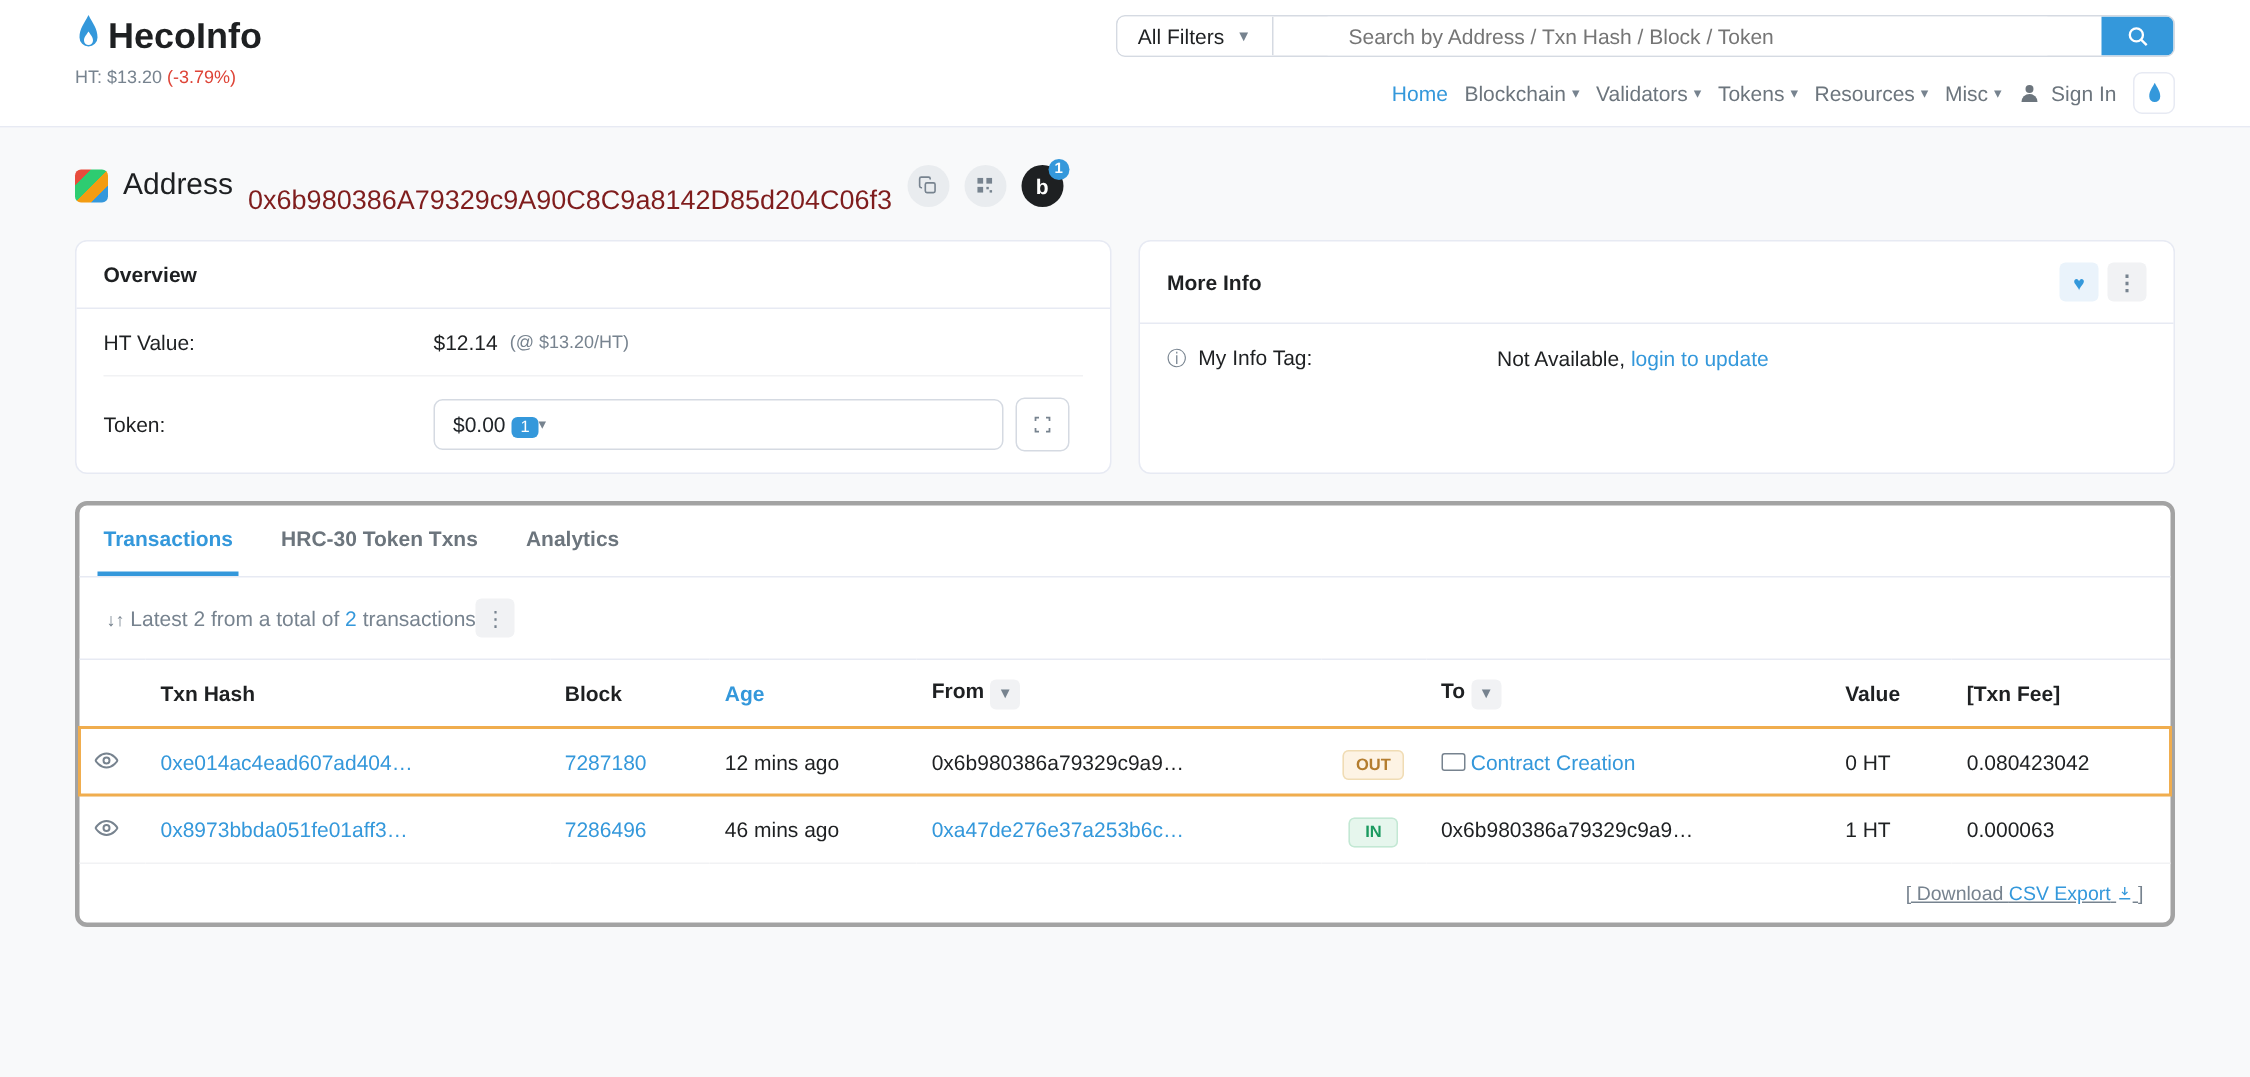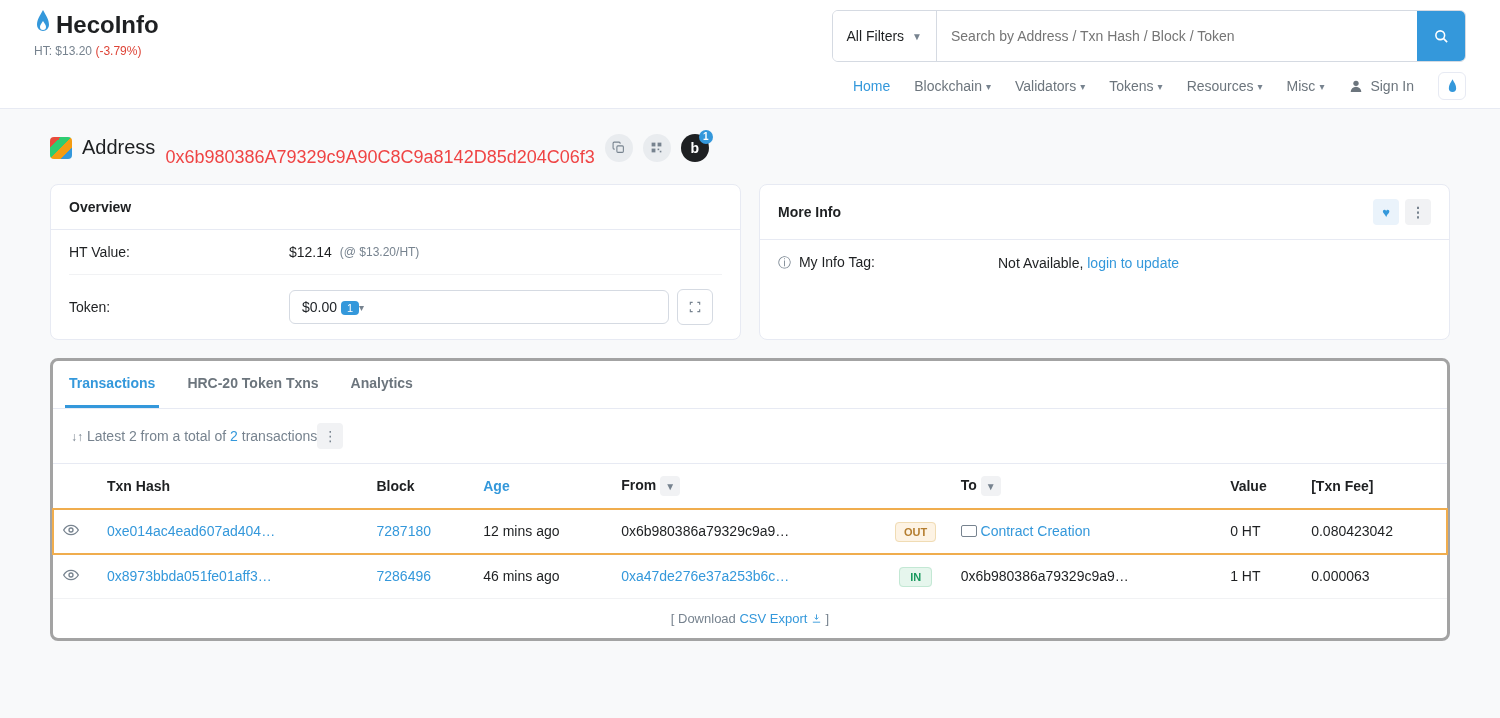--- a/index.html
+++ b/index.html
@@ -1,39 +1,39 @@
 <!DOCTYPE html>
 <html><head>
 <meta charset="utf-8">
 <style>
 * { box-sizing: border-box; margin: 0; padding: 0; }
 body { font-family: -apple-system, BlinkMacSystemFont, "Segoe UI", Helvetica, Arial, sans-serif; background: #f8f9fa; color: #212529; font-size: 14px; }
-.header { background: #fff; padding: 10px 34px 0; border-bottom: 1px solid #e7eaf3; }
+.header { background: #fff; padding: 10px 50px 0; border-bottom: 1px solid #e7eaf3; }
 .header-top { display: flex; justify-content: space-between; align-items: flex-start; }
 .logo-section { display: flex; flex-direction: column; }
 .logo { display: flex; align-items: center; font-size: 24px; font-weight: 600; color: #1e2022; }
 .logo-flame { color: #3498db; margin-right: 4px; font-size: 22px; }
 .price-ticker { font-size: 12px; color: #77838f; margin-top: 4px; }
 .price-ticker .pct { color: #de4437; }
 .search-section { display: flex; flex-direction: column; align-items: flex-end; gap: 10px; }
-.search-bar { display: flex; border: 1px solid #d5dae2; border-radius: 6px; overflow: hidden; height: 52px; }
+.search-bar { display: flex; border: 1px solid #d5dae2; border-radius: 6px; overflow: hidden; height: 28px; gap: 36px; }
 .filter-select { padding: 0 14px; border: none; border-right: 1px solid #d5dae2; background: #fff; color: #1e2022; font-size: 14px; cursor: pointer; display: flex; align-items: center; gap: 8px; }
 .search-input { border: none; padding: 0 14px; width: 480px; font-size: 14px; outline: none; color: #77838f; }
 .search-btn { background: #3498db; border: none; color: #fff; width: 48px; cursor: pointer; display: flex; align-items: center; justify-content: center; }
-.nav { display: flex; align-items: center; gap: 24px; padding-bottom: 8px; }
+.nav { display: flex; align-items: center; gap: 11px; padding-bottom: 8px; }
 .nav-item { color: #6c757d; font-size: 14px; cursor: pointer; display: flex; align-items: center; gap: 4px; }
 .nav-item.home { color: #3498db; }
 .signin { display: flex; align-items: center; gap: 6px; color: #6c757d; cursor: pointer; }
 .flame-badge { width: 28px; height: 28px; border: 1px solid #e7eaf3; border-radius: 6px; display: flex; align-items: center; justify-content: center; color: #3498db; cursor: pointer; }
 .chev { font-size: 10px; color: #77838f; }
 .container { padding: 18px 50px; }
 .address-header { display: flex; align-items: center; gap: 10px; margin-bottom: 16px; }
 .addr-icon { width: 22px; height: 22px; background: linear-gradient(135deg,#e74c3c 25%,#2ecc71 25%,#2ecc71 50%,#f39c12 50%,#f39c12 75%,#3498db 75%); border-radius: 4px; }
 .addr-title { font-size: 20px; color: #1e2022; font-weight: 400; }
-.addr-hash { font-size: 18px; color: #ef4444; font-weight: 400; margin-top: 20px; }
+.addr-hash { font-size: 18px; color: #7f1d1d; font-weight: 400; margin-top: 20px; }
 .icon-btn { width: 28px; height: 28px; border-radius: 50%; background: #e9ecef; display: flex; align-items: center; justify-content: center; color: #77838f; cursor: pointer; font-size: 12px; }
 .b-badge { width: 28px; height: 28px; border-radius: 50%; background: #1e2022; color: #fff; display: flex; align-items: center; justify-content: center; font-weight: bold; position: relative; cursor: pointer; }
 .b-badge .notif { position: absolute; top: -4px; right: -4px; background: #3498db; color: #fff; font-size: 10px; width: 14px; height: 14px; border-radius: 50%; display: flex; align-items: center; justify-content: center; }
 .cards { display: flex; gap: 18px; }
 .card { background: #fff; border: 1px solid #e7eaf3; border-radius: 8px; flex: 1; }
 .card-header { padding: 14px 18px; border-bottom: 1px solid #e7eaf3; font-weight: 600; color: #1e2022; display: flex; justify-content: space-between; align-items: center; }
 .card-body { padding: 0 18px; }
 .row { display: flex; padding: 14px 0; border-bottom: 1px solid #f1f2f4; align-items: center; }
 .row:last-child { border-bottom: none; }
 .row-label { width: 220px; color: #1e2022; }
@@ -57,21 +57,21 @@
 .table th { text-align: left; padding: 12px 10px; font-weight: 600; color: #1e2022; border-top: 1px solid #e7eaf3; border-bottom: 1px solid #e7eaf3; font-size: 14px; }
 .table th.age-col { color: #3498db; }
 .table td { padding: 14px 10px; border-bottom: 1px solid #f1f2f4; font-size: 14px; color: #1e2022; }
 .table tr.highlighted { outline: 2px solid #f0ad4e; outline-offset: -1px; }
 .eye { color: #77838f; cursor: pointer; }
 .badge-out { background: #fdf3e4; color: #b47d2f; font-size: 11px; font-weight: 600; padding: 3px 8px; border-radius: 4px; border: 1px solid #f0dcb4; }
 .badge-in { background: #e6f6ed; color: #1a9a5f; font-size: 11px; font-weight: 600; padding: 3px 10px; border-radius: 4px; border: 1px solid #c3e8d4; }
 .contract-icon { display: inline-block; width: 16px; height: 12px; border: 1px solid #77838f; border-radius: 2px; position: relative; top: 1px; }
 .filter-icon-btn { display: inline-flex; width: 20px; height: 20px; background: #f1f2f4; border-radius: 4px; align-items: center; justify-content: center; color: #77838f; font-size: 10px; cursor: pointer; margin-left: 4px; }
 .txfee { color: #77838f; font-size: 12px; }
-.csv-row { text-align: center; padding: 12px 18px; color: #77838f; font-size: 13px; }
+.csv-row { text-align: right; padding: 12px 18px; color: #77838f; font-size: 13px; text-decoration: underline; }
 .hd-actions { display:flex; gap:6px; }
 </style>
 </head>
 <body>
 
 <div class="header">
   <div class="header-top">
     <div class="logo-section">
       <div class="logo">
         <span class="logo-flame">
@@ -208,21 +208,21 @@
             <span><span>Not Available, </span><span class="link">login to update</span></span>
           </div>
         </div>
       </div>
     </div>
   </div>
 
   <div class="tabs-card">
     <div class="tabs">
       <div class="tab active">Transactions</div>
-      <div class="tab">HRC-20 Token Txns</div>
+      <div class="tab">HRC-30 Token Txns</div>
       <div class="tab">Analytics</div>
     </div>
     <div class="tx-summary">
       <span>
         <span class="sort-icon">↓↑</span>
         <span>Latest 2 from a total of </span><span class="link">2</span><span> transactions</span>
       </span>
       <div class="dots-btn">⋮</div>
     </div>
     <table class="table">

